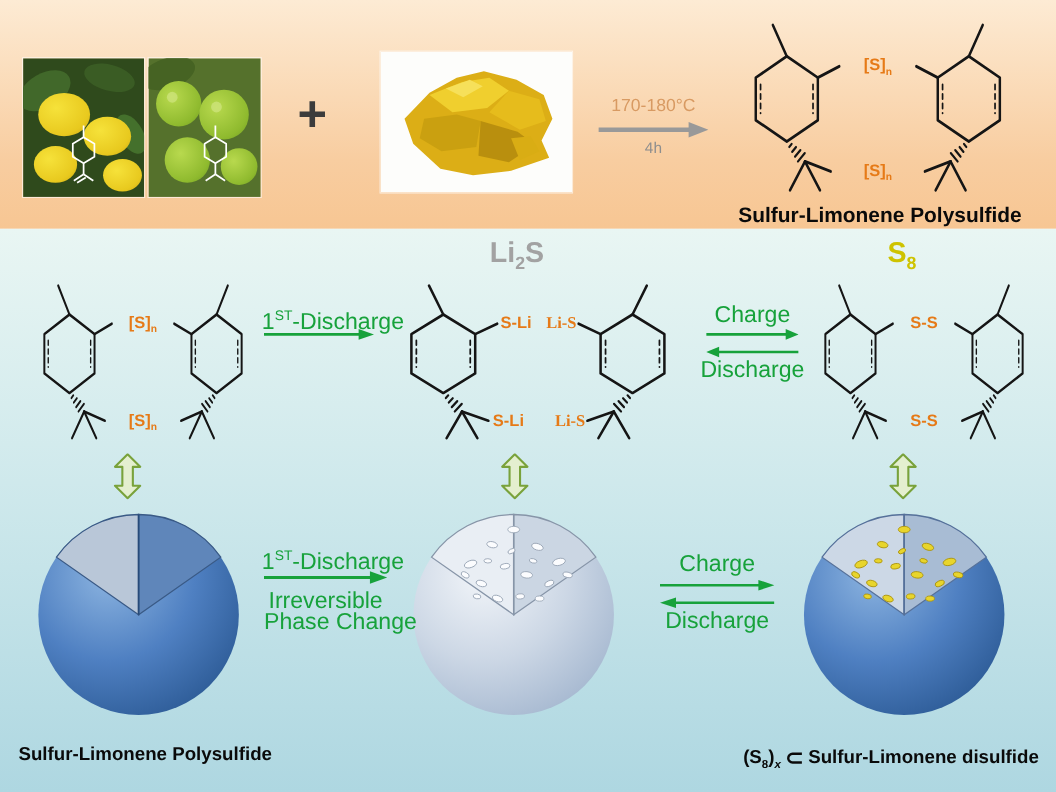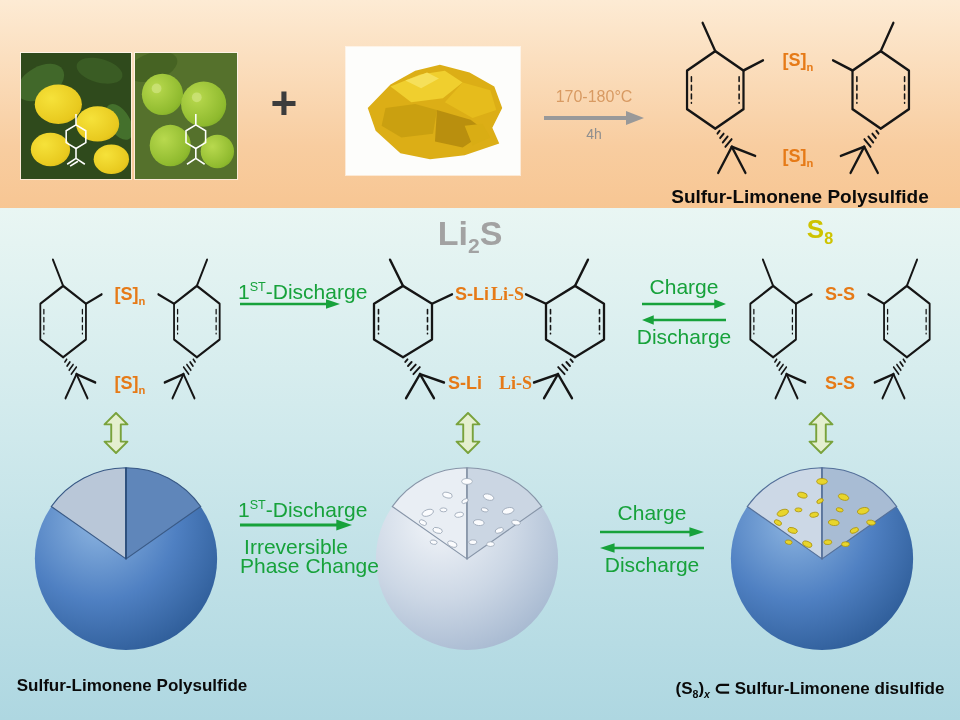--- a/index.html
+++ b/index.html
@@ -8,26 +8,26 @@
   .abs { position:absolute; }
   .band-top { left:0; top:0; width:960px; height:208px;
     background:linear-gradient(180deg,#fdebd4 0%,#f8cda0 70%,#f7c693 100%); }
   .band-bottom { left:0; top:208px; width:960px; height:512px;
     background:linear-gradient(180deg,#e9f6f3 0%,#cfe9ec 45%,#aed7e1 100%); }
   .title { font-weight:700; font-size:20px; color:#0a0a0a; text-align:center; white-space:nowrap; }
   .plus { font-size:46px; font-weight:700; color:#3c3c3c; text-align:center; }
   .temp { font-size:16px; color:#d89a62; text-align:center; white-space:nowrap; }
   .dur  { font-size:14px; color:#8e8e8e; text-align:center; }
   .prodlabel { font-weight:700; font-size:19px; color:#0a0a0a; text-align:center; white-space:nowrap; }
-  .chemlabel { position:absolute; color:#e67a17; font-weight:700; font-size:18px; white-space:nowrap; line-height:22px; }
+  .chemlabel { position:absolute; color:#e67a17; font-weight:700; font-size:15px; white-space:nowrap; line-height:22px; }
   .chemlabel sub, .formula sub { font-size:62%; }
   .center { left:0; right:0; text-align:center; }
   .glabel { color:#17a23b; font-size:21px; text-align:center; white-space:nowrap; line-height:18px; }
   .glabel sup { font-size:60%; }
-  .li2s { font-weight:700; font-size:34px; color:#a2a2a2; text-align:center; }
+  .li2s { font-weight:700; font-size:26px; color:#a2a2a2; text-align:center; }
   .s8 { font-weight:700; font-size:26px; color:#cec300; text-align:center; }
   .caption { font-weight:700; font-size:17px; color:#0a0a0a; text-align:center; white-space:nowrap; }
   .caption .op { font-size:20px; margin:0 4px; vertical-align:-1px; }
   .it { font-style:italic; }
   svg.block { display:block; width:100%; height:100%; }
   .photo { border:1px solid rgba(255,255,255,0.6); }
 </style>
 </head>
 <body>
 

